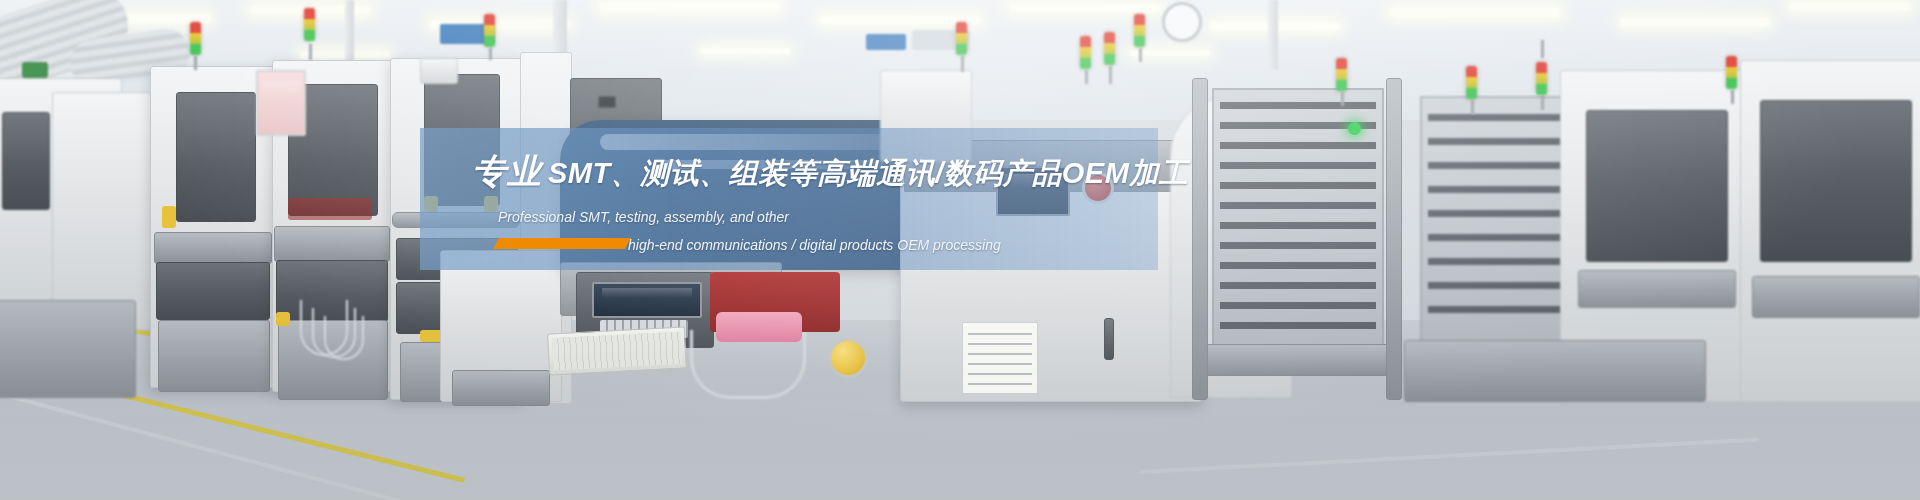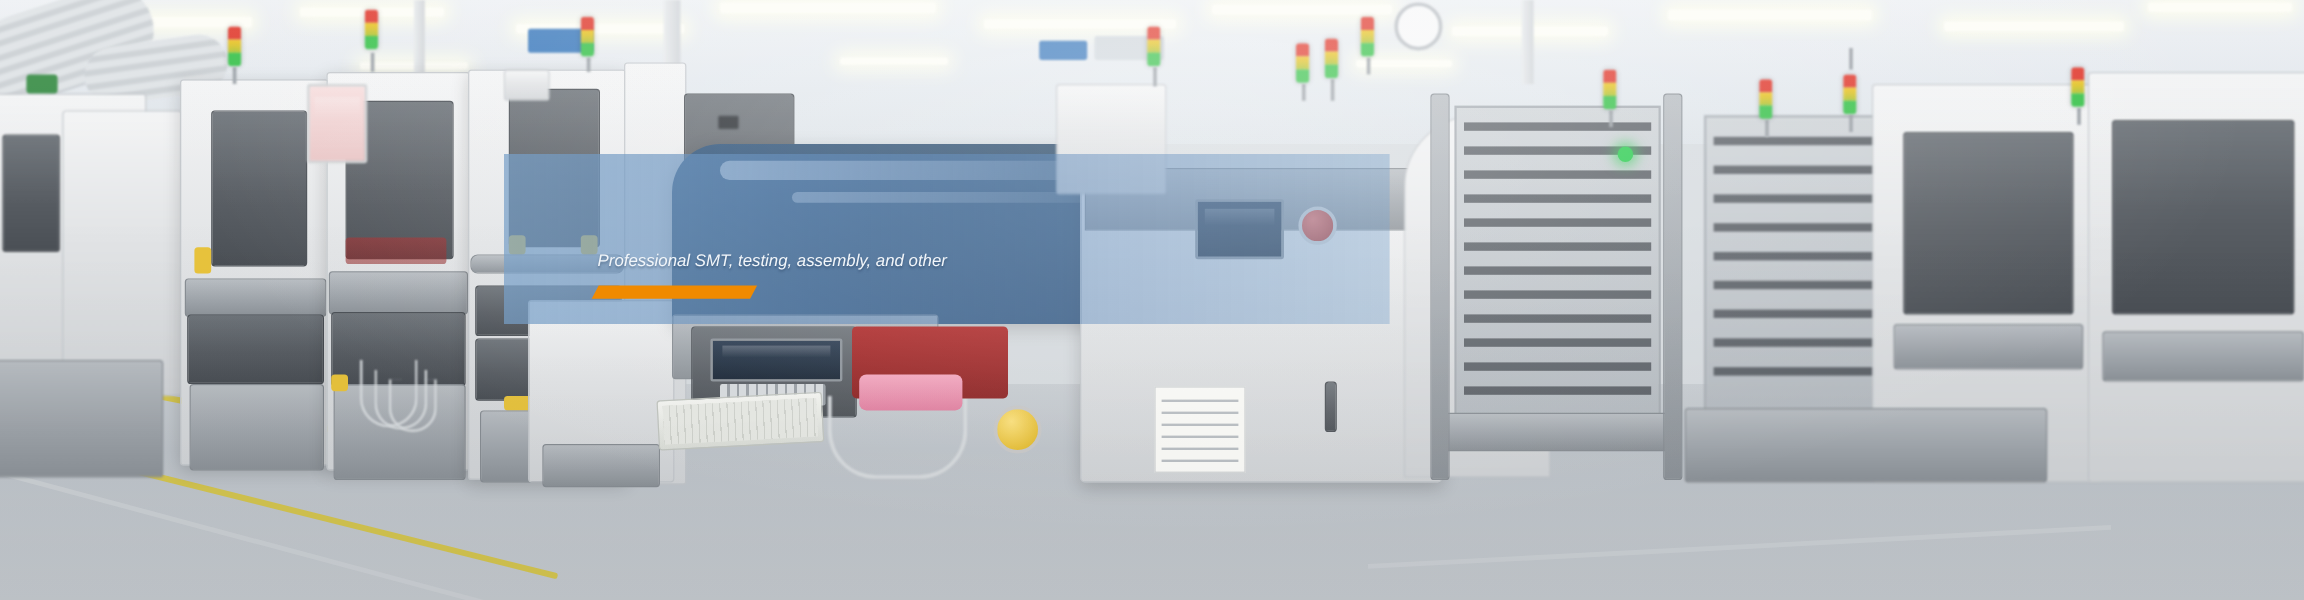--- a/index.html
+++ b/index.html
@@ -346,22 +346,26 @@
 
     <div style="position:absolute;inset:0;pointer-events:none;
          background:radial-gradient(ellipse at 52% 18%,rgba(255,255,255,.30),rgba(255,255,255,0) 62%);"></div>
     <div style="position:absolute;inset:0;pointer-events:none;
          background:linear-gradient(180deg,rgba(255,255,255,.10) 0%,rgba(0,0,0,0) 35%,rgba(0,0,0,.05) 100%);"></div>
   </div>
 
   <div class="banner">
     <div class="banner-inner">
 
+      <div class="headline">
+        <span class="hl-strong">专业</span><span class="hl-rest">SMT、测试、组装等高端通讯/数码产品OEM加工</span>
+      </div>
 
       <div class="sub sub1">Professional SMT, testing, assembly, and other</div>
 
       <div class="orange-bar"></div>
 
+      <div class="sub sub2">high-end communications / digital products OEM processing</div>
 
     </div>
   </div>
 
 </div>
 
 </body></html>

